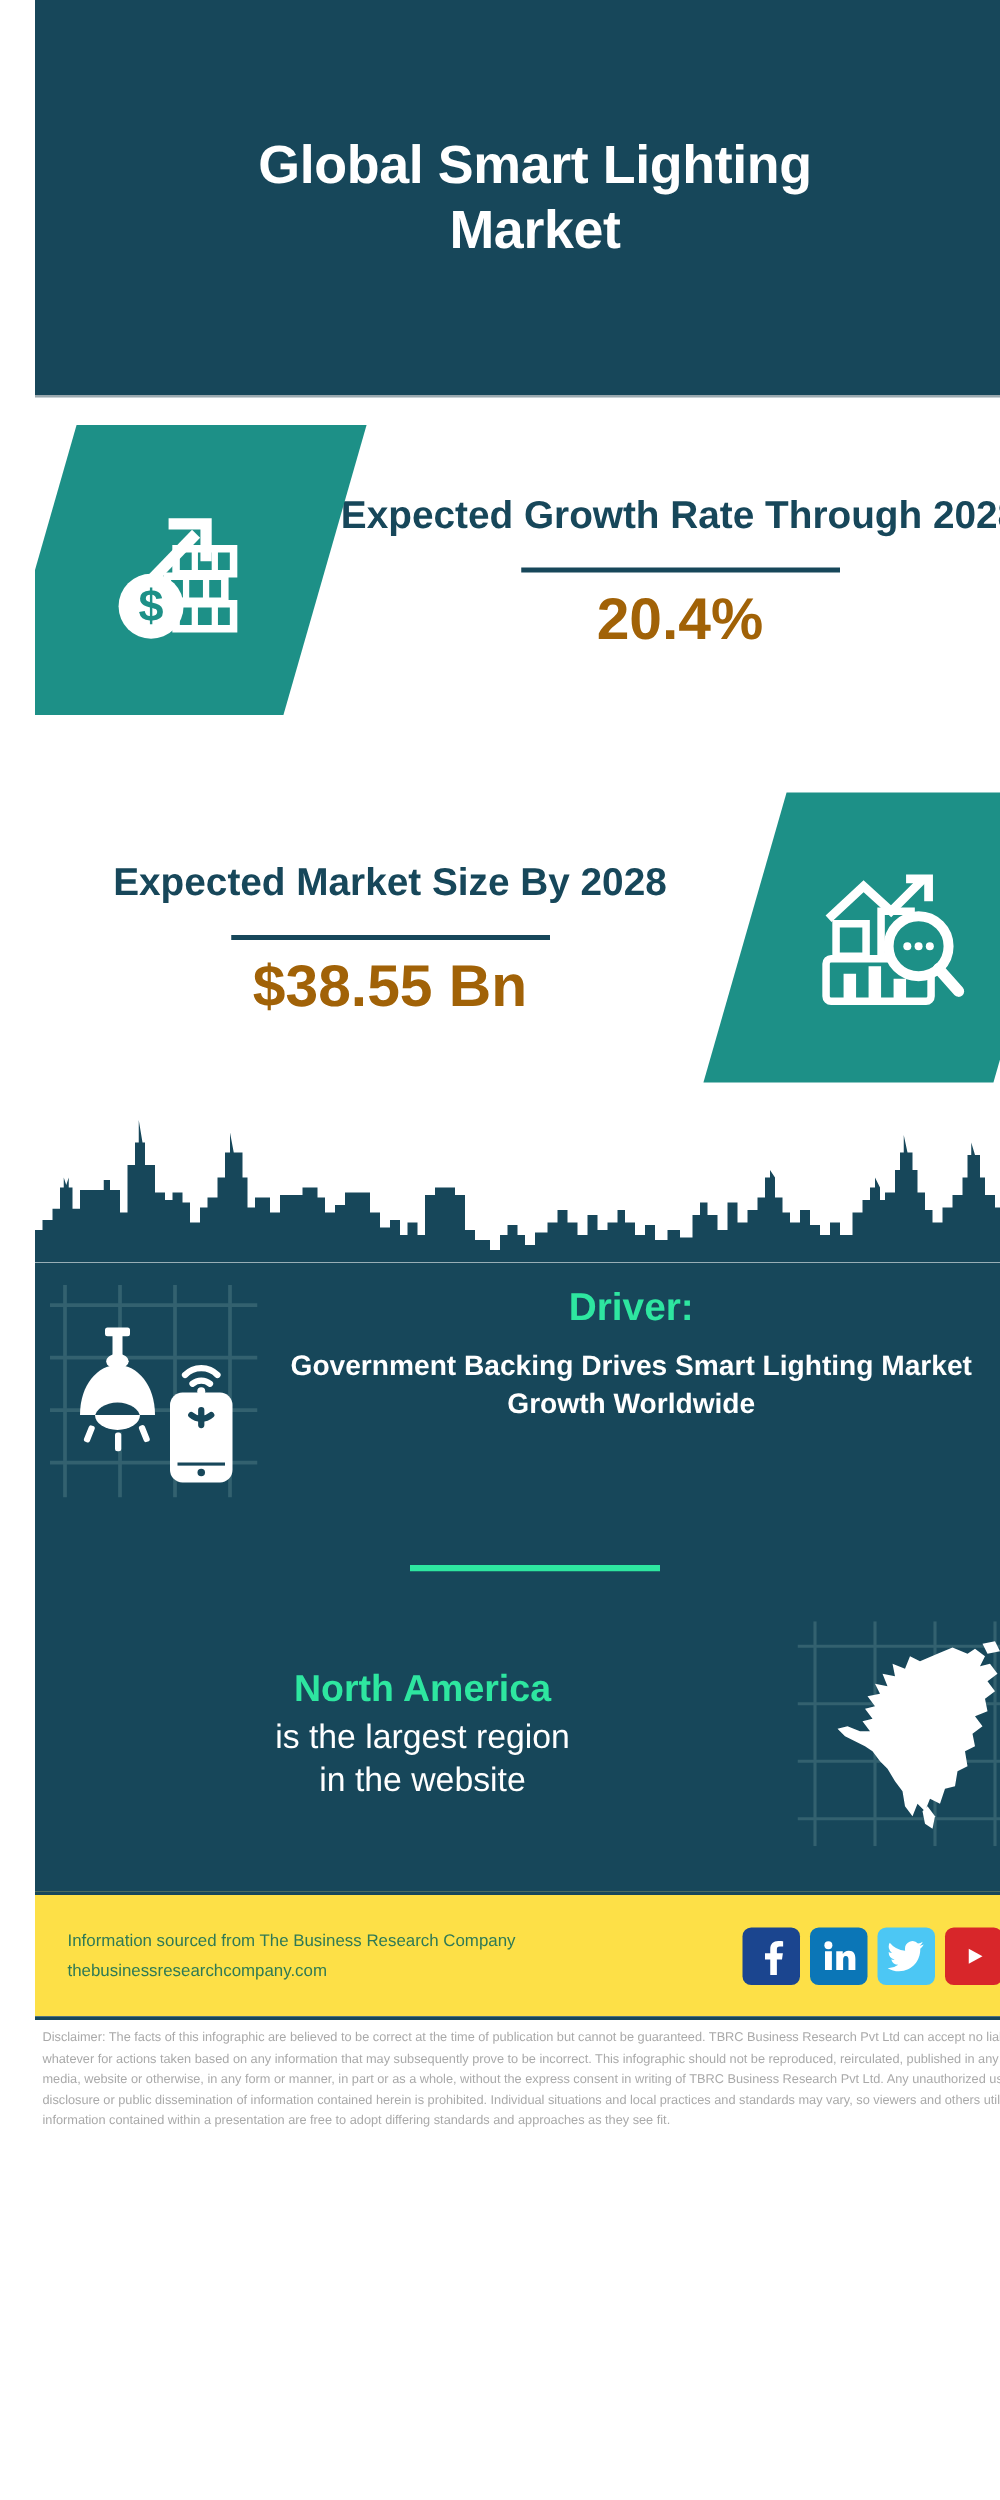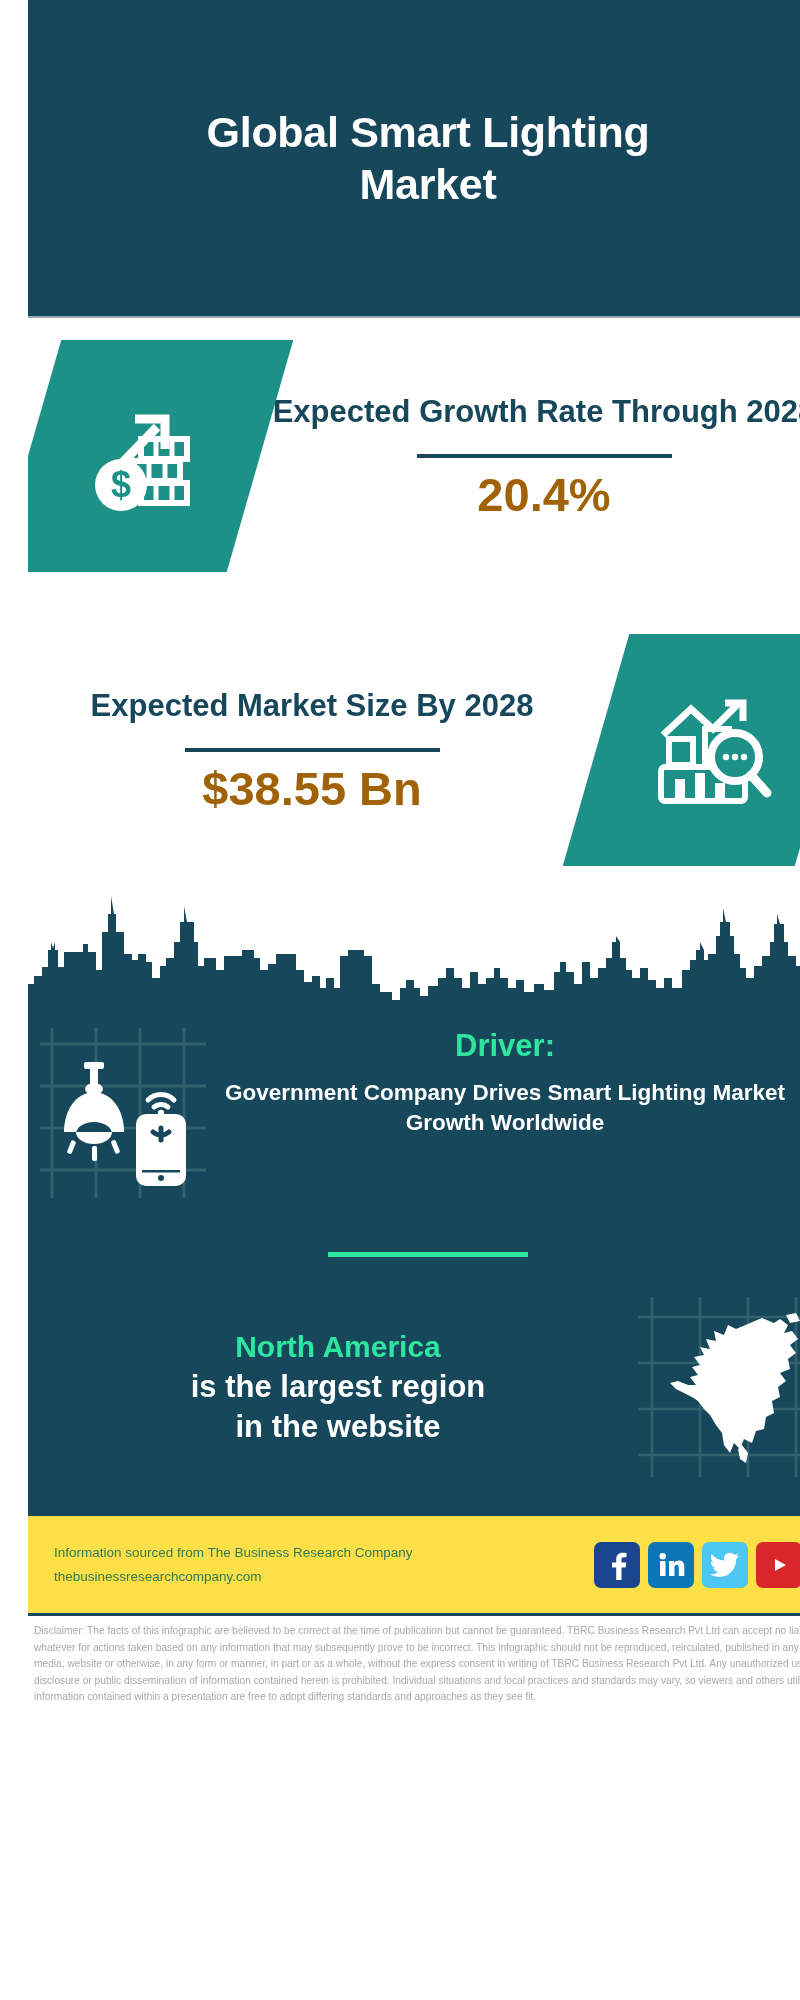--- a/index.html
+++ b/index.html
@@ -122,22 +122,22 @@
   .region-row { display: flex; align-items: center; padding-bottom: 26px; }
   .region-copy { flex: 1 1 auto; text-align: center; padding-left: 20px; }
   .region-name {
     color: #2ee6a0;
     font-size: 30px;
     font-weight: bold;
     line-height: 1.32;
   }
   .region-sub {
     color: #ffffff;
-    font-size: 31px;
-    font-weight: bold;
+    font-size: 27px;
+    font-weight: normal;
     line-height: 1.3;
   }
   .region-icon { width: 200px; flex: 0 0 200px; display:flex; align-items:center; justify-content:center; }
 
   
   .footer {
     background: #fde047;
     height: 100px;
     display: flex;
     align-items: center;
@@ -283,21 +283,21 @@
           </g>
           <g stroke="#ffffff" fill="none" stroke-linecap="round">
             <path d="M108 72 a18 18 0 0 1 26 0" stroke-width="5"></path>
             <path d="M114 79 a11 11 0 0 1 14 0" stroke-width="5"></path>
             <circle cx="121" cy="85" r="3.2" fill="#ffffff" stroke="none"></circle>
           </g>
         </svg>
       </div>
       <div class="driver-copy">
         <div class="driver-head">Driver:</div>
-        <div class="driver-body">Government Company Drives Smart Lighting Market Growth Worldwide</div>
+        <div class="driver-body">Government Backing Drives Smart Lighting Market Growth Worldwide</div>
       </div>
     </div>
 
     <div class="divider"></div>
 
     <div class="region-row">
       <div class="region-copy">
         <div class="region-name">North America</div>
         <div class="region-sub">is the largest region</div>
         <div class="region-sub">in the website</div>

